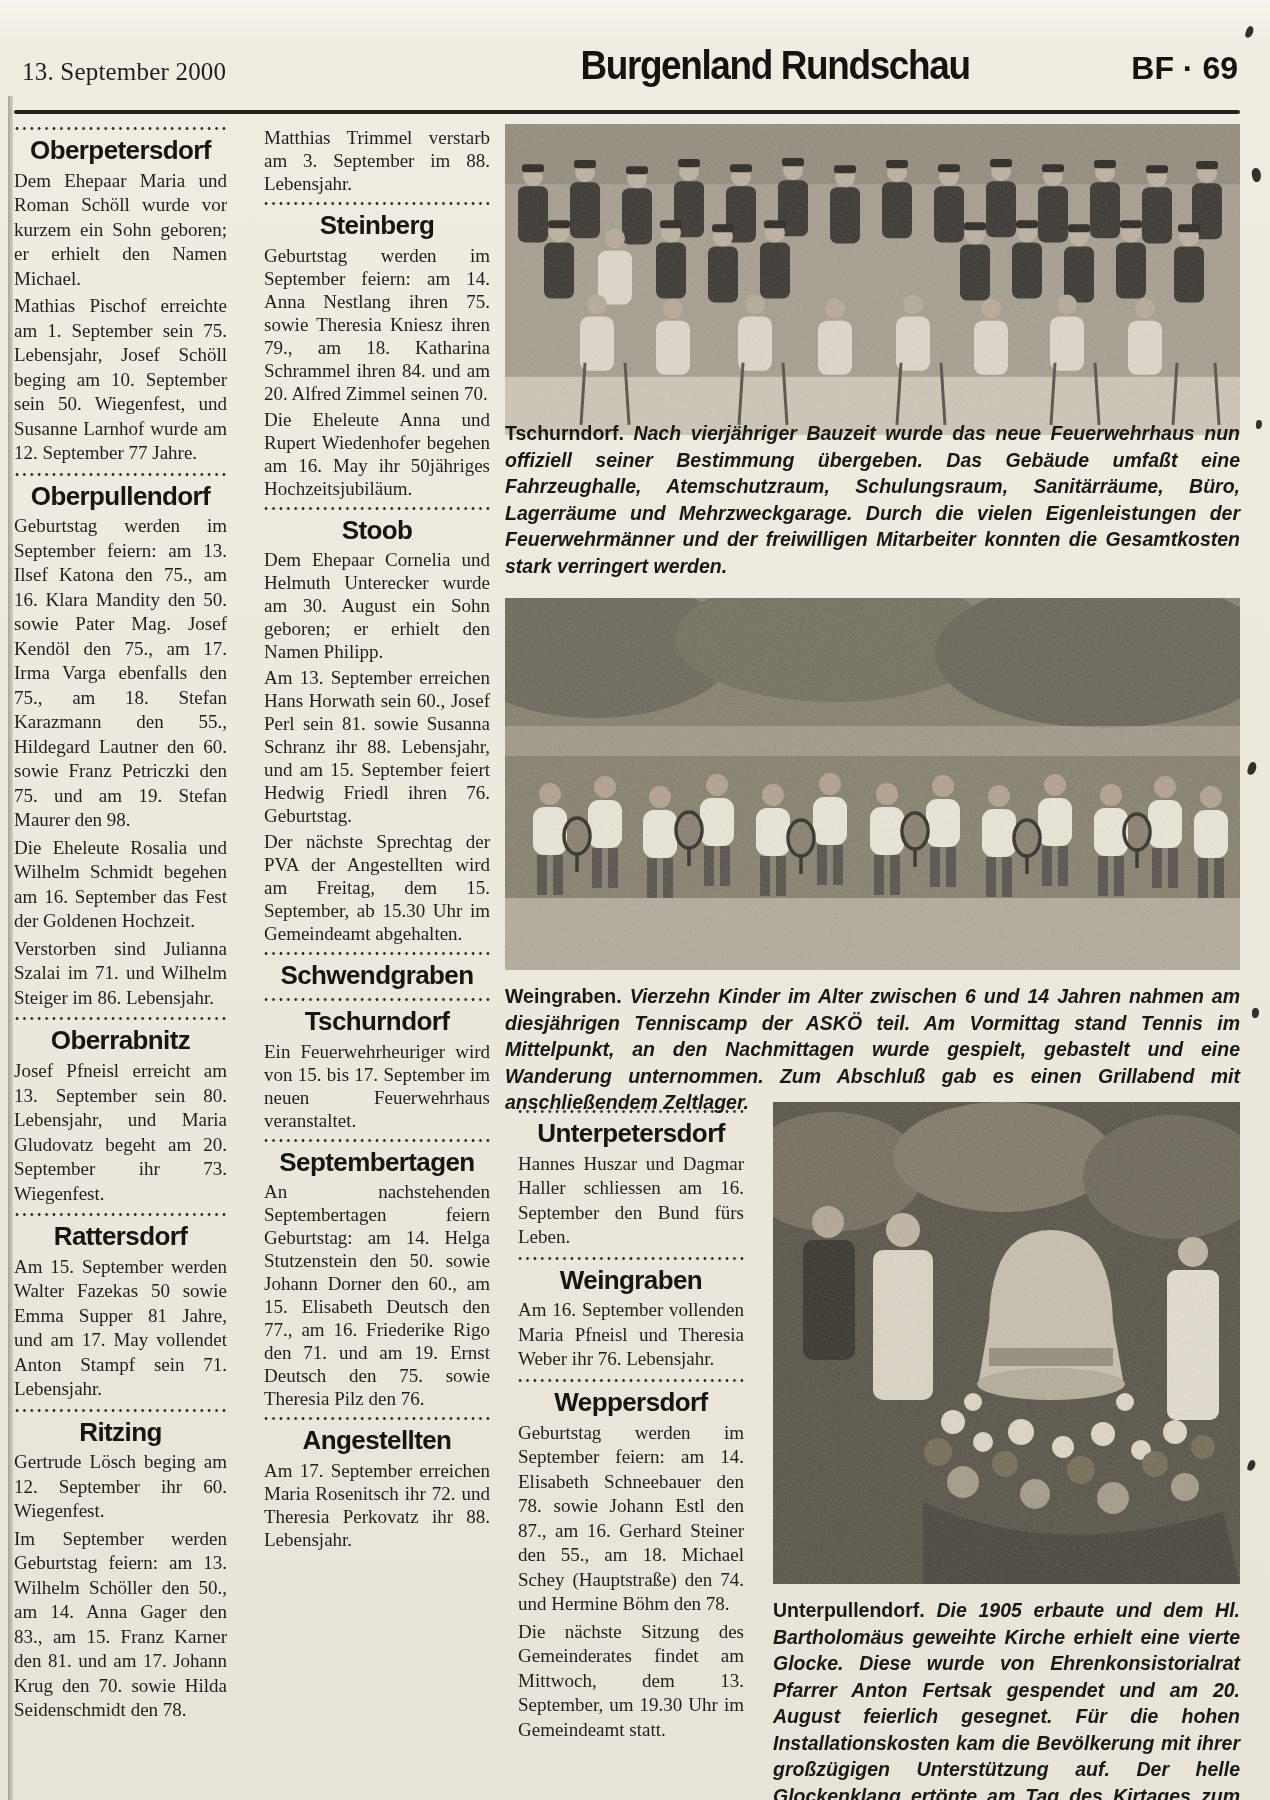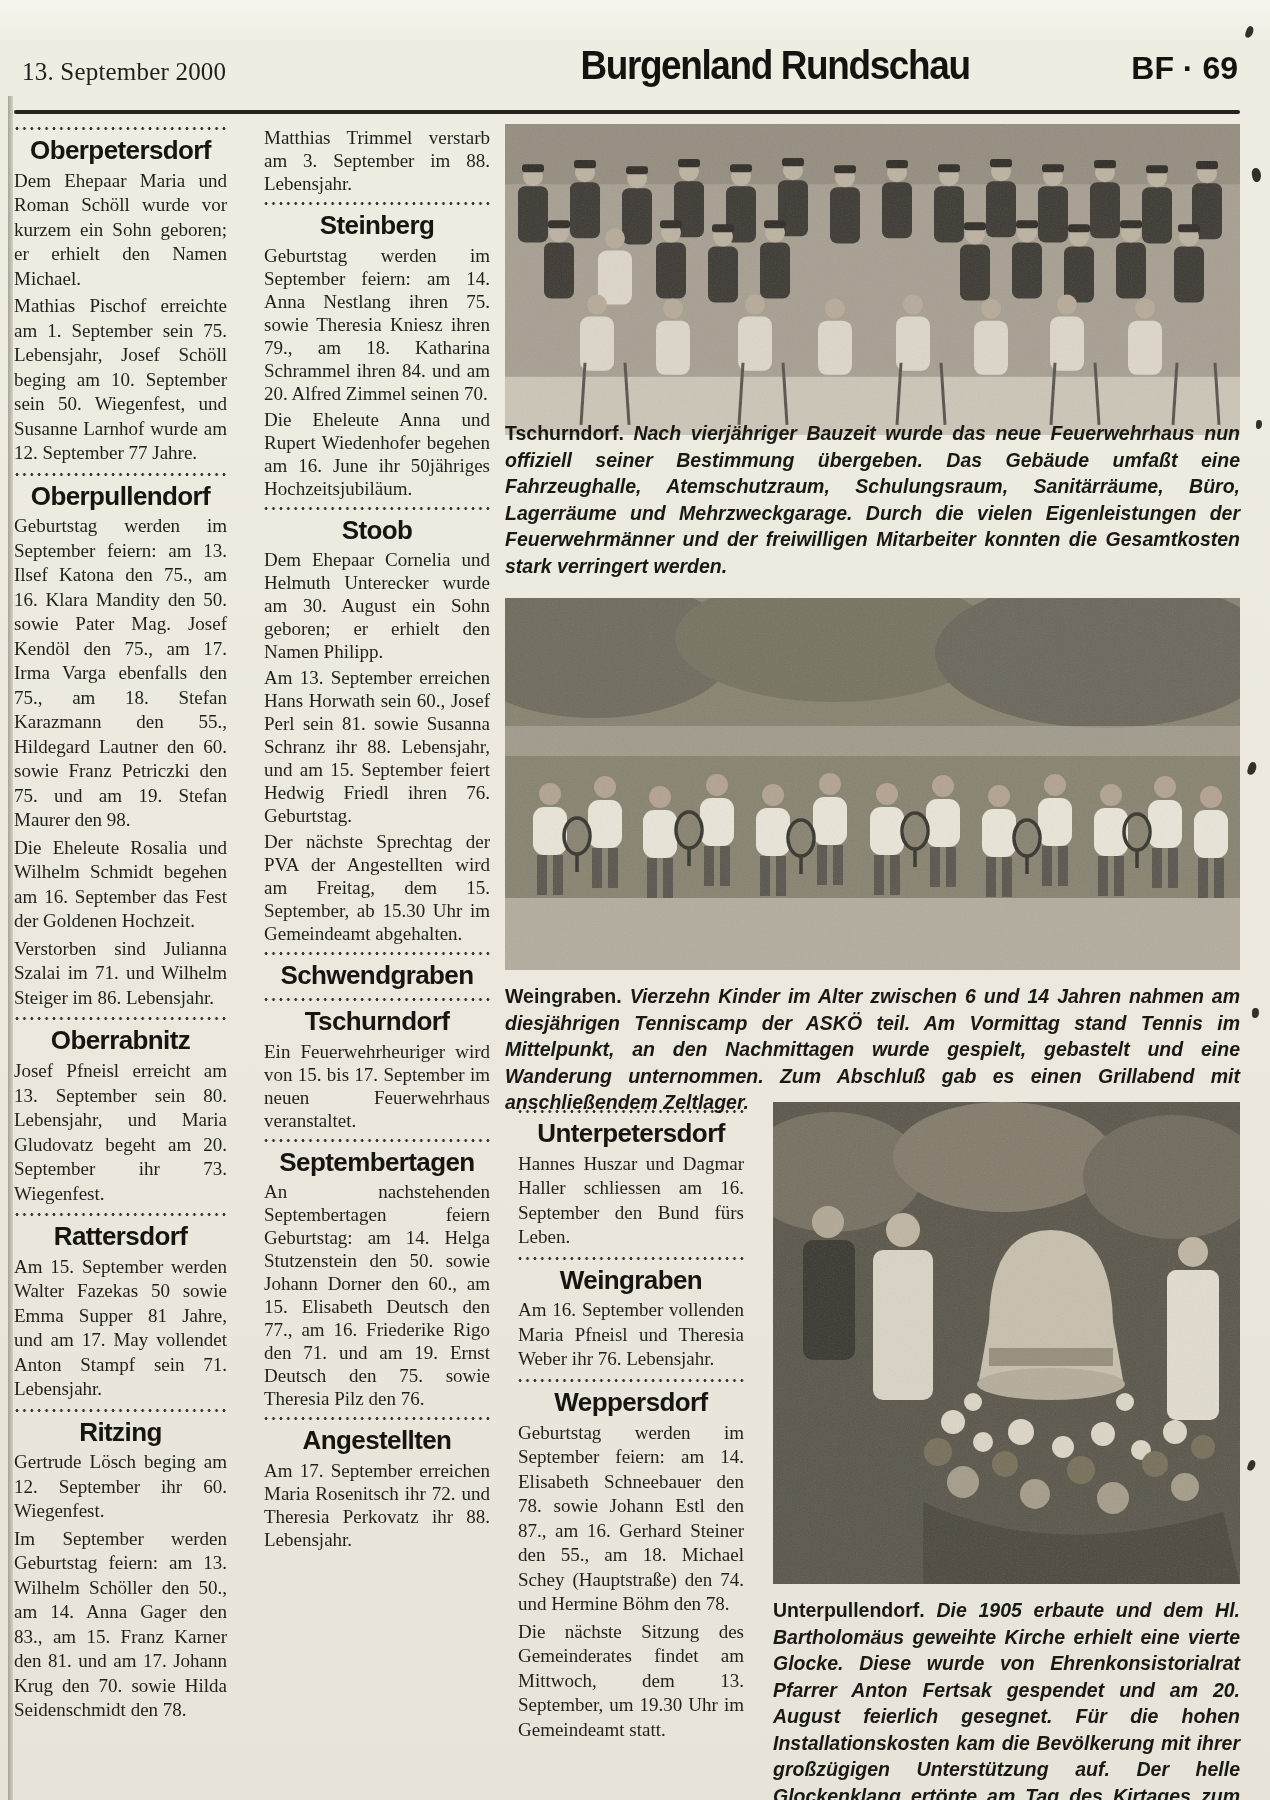--- a/index.html
+++ b/index.html
@@ -79,21 +79,21 @@
       <p>Im September werden Geburtstag feiern: am 13. Wilhelm Schöller den 50., am 14. Anna Gager den 83., am 15. Franz Karner den 81. und am 17. Johann Krug den 70. sowie Hilda Seidenschmidt den 78.</p>
     </section>
   </div>
 
   <div class="textcol" id="col2">
     <p>Matthias Trimmel verstarb am 3. September im 88. Lebensjahr.</p>
     <section class="sec">
       <div class="dots"></div>
       <h2 class="sec-title">Steinberg</h2>
       <p>Geburtstag werden im September feiern: am 14. Anna Nestlang ihren 75. sowie Theresia Kniesz ihren 79., am 18. Katharina Schrammel ihren 84. und am 20. Alfred Zimmel seinen 70.</p>
-      <p>Die Eheleute Anna und Rupert Wiedenhofer begehen am 16. June ihr 50jähriges Hochzeitsjubiläum.</p>
+      <p>Die Eheleute Anna und Rupert Wiedenhofer begehen am 16. May ihr 50jähriges Hochzeitsjubiläum.</p>
     </section>
     <section class="sec">
       <div class="dots"></div>
       <h2 class="sec-title">Stoob</h2>
       <p>Dem Ehepaar Cornelia und Helmuth Unterecker wurde am 30. August ein Sohn geboren; er erhielt den Namen Philipp.</p>
       <p>Am 13. September erreichen Hans Horwath sein 60., Josef Perl sein 81. sowie Susanna Schranz ihr 88. Lebensjahr, und am 15. September feiert Hedwig Friedl ihren 76. Geburtstag.</p>
       <p>Der nächste Sprechtag der PVA der Angestellten wird am Freitag, dem 15. September, ab 15.30 Uhr im Gemeindeamt abgehalten.</p>
     </section>
     <section class="sec">
       <div class="dots"></div>

